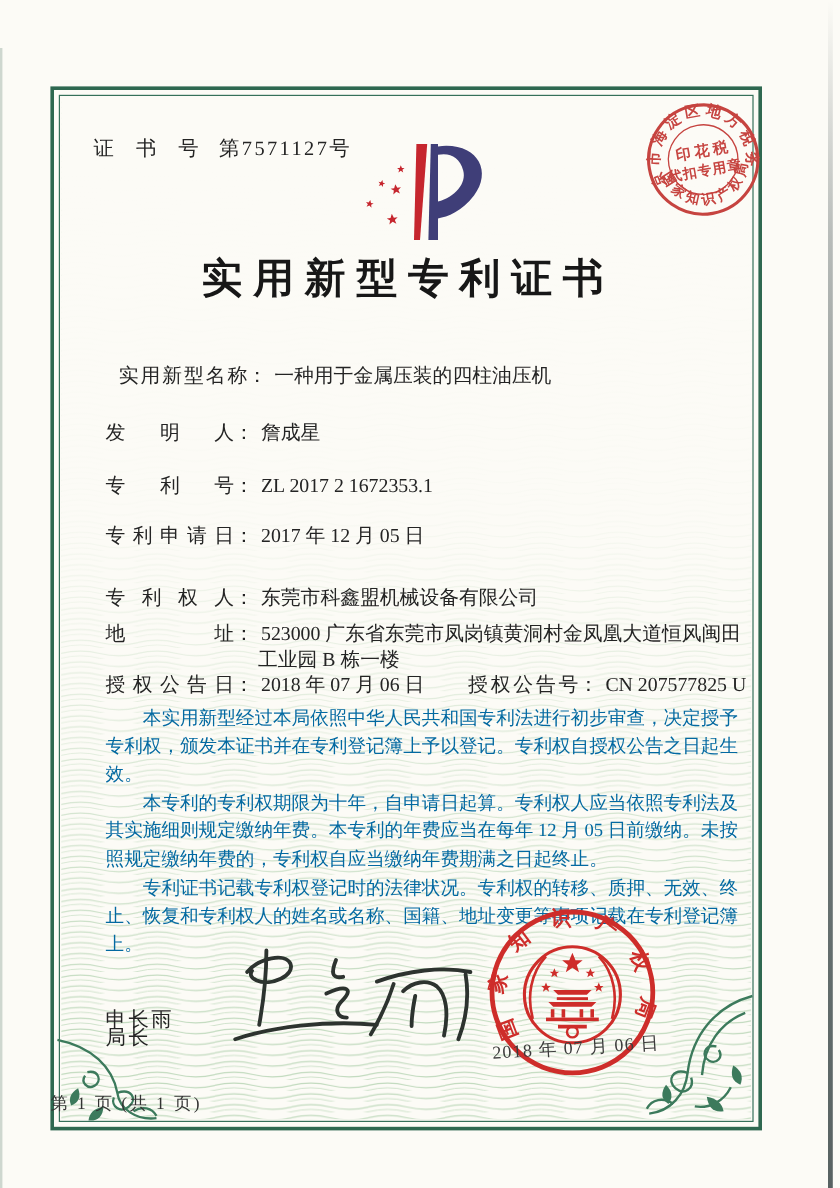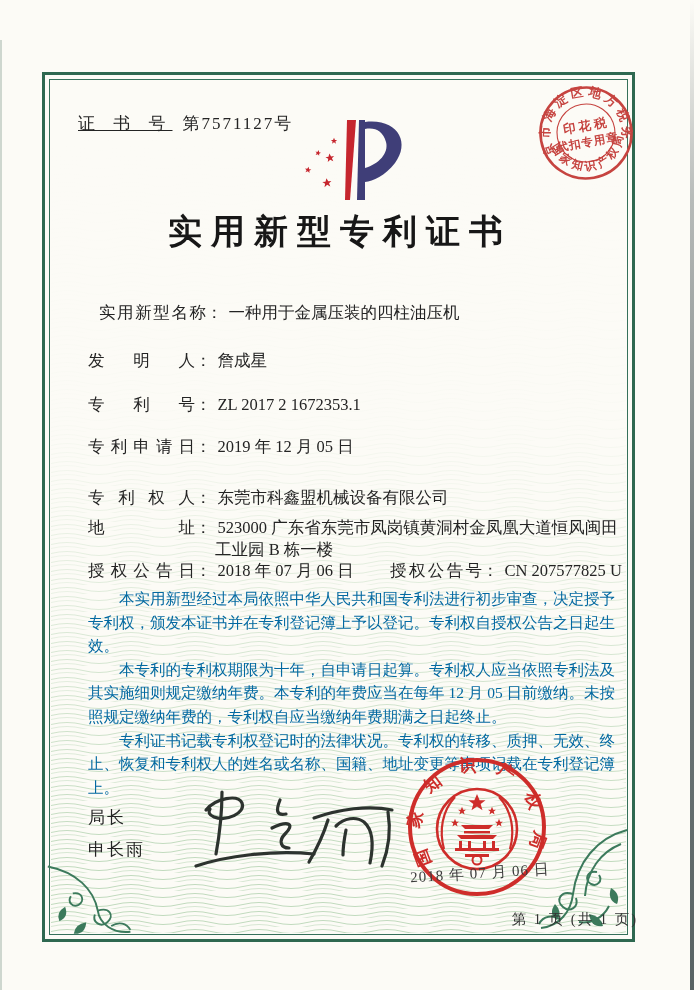--- a/index.html
+++ b/index.html
@@ -14,39 +14,39 @@
     background:linear-gradient(180deg,rgba(100,110,110,0) 0%,rgba(100,110,110,.45) 20%,rgba(80,92,92,.8) 55%,rgba(70,82,82,.9) 100%);}
   .scan-left{left:0;top:40px;width:2px;height:950px;background:rgba(120,150,135,.35);}
   
   .frame-outer{left:42px;top:72px;width:593px;height:870px;border:3px solid #2e6850;box-sizing:border-box;}
   .frame-inner{left:49px;top:79px;width:579px;height:856px;border:1px solid #35male6850;border:1px solid #35705a;box-sizing:border-box;}
   .guil{left:51px;top:81px;}
   .fade{left:51px;top:81px;width:575px;height:852px;
     background:linear-gradient(180deg,#fcfbf6 6%,rgba(252,251,246,.95) 40%,rgba(252,251,246,.35) 68%,rgba(252,251,246,0) 92%);}
   
   .cert-no{left:78px;top:112px;font-size:17px;white-space:nowrap;}
-  .cert-no .lbl-sp{letter-spacing:7px;text-decoration:underline;}
+  .cert-no .lbl-sp{letter-spacing:7px;}
   .cert-no .num{letter-spacing:2px;margin-left:10px;}
   .title{left:42px;top:209px;width:596px;text-align:center;font-size:34px;font-weight:bold;
     letter-spacing:9px;color:#171717;white-space:nowrap;}
   
   .row{font-size:16.5px;white-space:nowrap;}
   .row .lbl{display:inline-block;width:107px;text-align:justify;text-align-last:justify;}
   .row .colon{margin-right:6px;}
   .row .lbl-r{display:inline-block;width:92px;text-align:justify;text-align-last:justify;}
   
   .paras{left:88px;top:587px;width:527px;}
   .paras p{margin:0;text-indent:2em;text-align:justify;font-size:15.5px;line-height:23.6px;color:#0369a1;}
   
   .signer{font-size:17px;letter-spacing:2px;}
   .sig-svg path{fill:none;stroke:#2d332f;stroke-width:3.2;stroke-linecap:round;stroke-linejoin:round;}
   
   .seal-date{left:398px;top:864px;width:164px;text-align:center;font-size:15px;color:#3b3b3b;
     letter-spacing:1px;transform:rotate(-3.5deg);white-space:nowrap;}
-  .footer{left:42px;top:910px;width:596px;text-align:right;font-size:14.5px;letter-spacing:2px;color:#333;}
+  .footer{left:42px;top:910px;width:596px;text-align:left;font-size:14.5px;letter-spacing:2px;color:#333;}
   svg{display:block;}
   .seal-text{font-family:"Liberation Serif","DejaVu Serif",serif;font-weight:bold;fill:#c64440;}
   .bigseal-text{font-family:"Liberation Serif","DejaVu Serif",serif;font-weight:bold;fill:#ce2d2a;}
 </style>
 </head>
 <body>
 
 <div class="page">
 
   <svg class="abs guil" width="575" height="852">
@@ -132,21 +132,21 @@
   <div class="abs row" style="left:99px;top:302px;">
     <span class="lbl">实用新型名称</span><span class="colon">：</span><span>一种用于金属压装的四柱油压机</span>
   </div>
   <div class="abs row" style="left:88px;top:350px;">
     <span class="lbl">发明人</span><span class="colon">：</span><span>詹成星</span>
   </div>
   <div class="abs row" style="left:88px;top:394px;">
     <span class="lbl">专利号</span><span class="colon">：</span><span>ZL 2017 2 1672353.1</span>
   </div>
   <div class="abs row" style="left:88px;top:436px;">
-    <span class="lbl">专利申请日</span><span class="colon">：</span><span>2019 年 12 月 05 日</span>
+    <span class="lbl">专利申请日</span><span class="colon">：</span><span>2017 年 12 月 05 日</span>
   </div>
   <div class="abs row" style="left:88px;top:487px;">
     <span class="lbl">专利权人</span><span class="colon">：</span><span>东莞市科鑫盟机械设备有限公司</span>
   </div>
   <div class="abs row" style="left:88px;top:517px;">
     <span class="lbl">地址</span><span class="colon">：</span><span>523000 广东省东莞市凤岗镇黄洞村金凤凰大道恒风闽田</span>
   </div>
   <div class="abs row" style="left:215px;top:539px;">
     <span>工业园 B 栋一楼</span>
   </div>
@@ -156,21 +156,21 @@
   <div class="abs row" style="left:390px;top:560px;">
     <span class="lbl-r">授权公告号</span><span class="colon">：</span><span>CN 207577825 U</span>
   </div>
 
   <div class="abs paras">
     <p>本实用新型经过本局依照中华人民共和国专利法进行初步审查，决定授予专利权，颁发本证书并在专利登记簿上予以登记。专利权自授权公告之日起生效。</p>
     <p>本专利的专利权期限为十年，自申请日起算。专利权人应当依照专利法及其实施细则规定缴纳年费。本专利的年费应当在每年 12 月 05 日前缴纳。未按照规定缴纳年费的，专利权自应当缴纳年费期满之日起终止。</p>
     <p>专利证书记载专利权登记时的法律状况。专利权的转移、质押、无效、终止、恢复和专利权人的姓名或名称、国籍、地址变更等事项记载在专利登记簿上。</p>
   </div>
 
-  <div class="abs signer" style="left:88px;top:806px;">局长</div>
+  <div class="abs signer" style="left:88px;top:853px;">局长</div>
   <div class="abs signer" style="left:88px;top:838px;">申长雨</div>
 
   <svg class="abs sig-svg" style="left:192px;top:770px;" width="205" height="105" viewBox="0 0 205 105">
     <path d="M14,40 C24,28 46,24 50,33 C54,43 34,52 22,47 C17,45 16,42 18,39"></path>
     <path d="M30,22 C30,40 28,62 24,84"></path>
     <path d="M4,96 C34,86 80,80 122,84"></path>
     <path d="M88,30 C84,40 84,46 94,44"></path>
     <path d="M80,58 C97,50 103,54 93,64 C86,71 89,78 97,78"></path>
     <path d="M122,48 C147,39 177,35 200,40"></path>
     <path d="M136,50 C131,66 124,80 117,92"></path>

